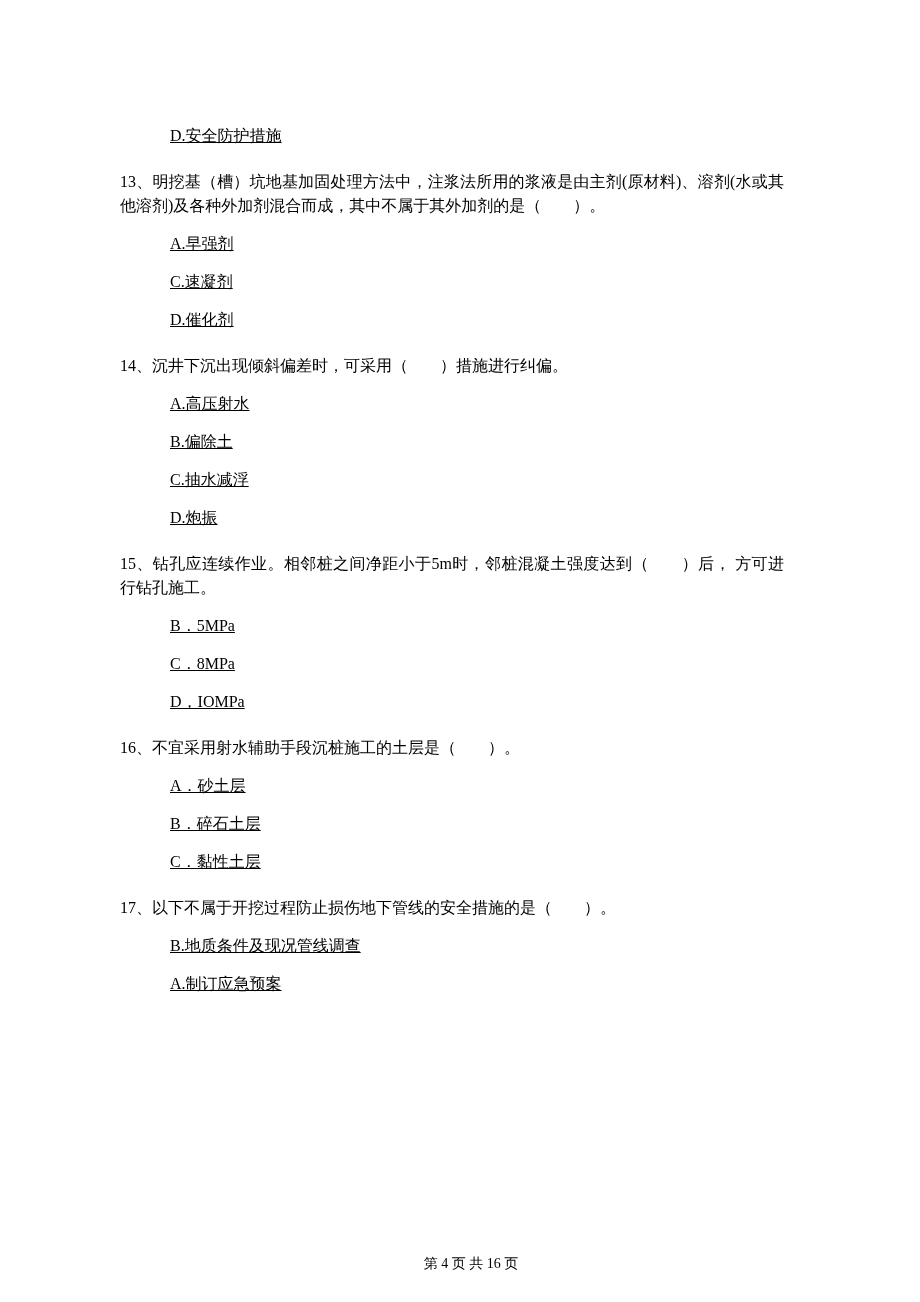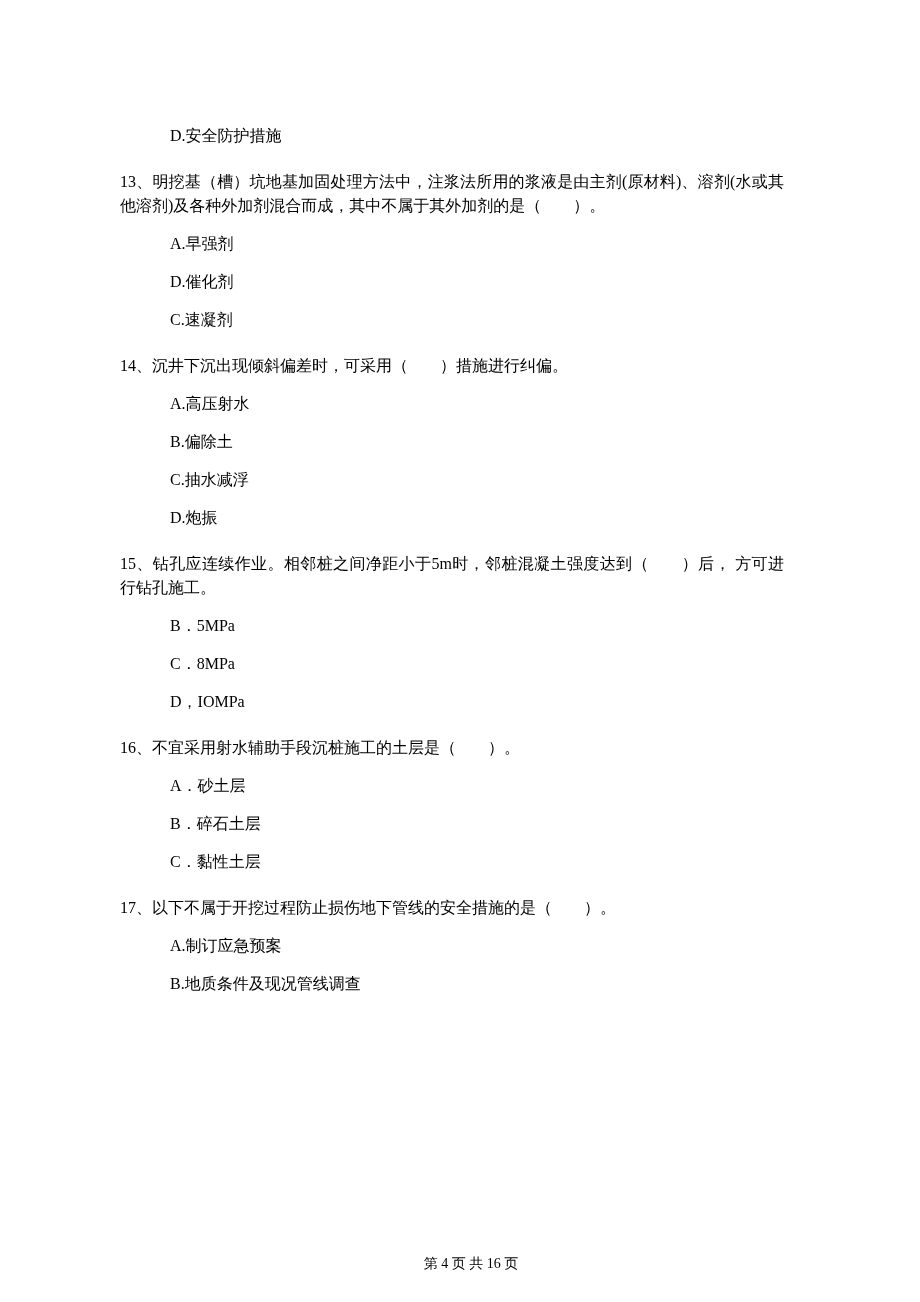--- a/index.html
+++ b/index.html
@@ -14,20 +14,21 @@
   .page {
     width: 920px;
     min-height: 1302px;
     padding: 110px 120px 50px 120px;
     box-sizing: border-box;
     position: relative;
   }
   .option {
     padding-left: 50px;
     margin: 14px 0;
+    text-decoration: underline;
   }
   .question {
     margin: 22px 16px 14px 0;
     text-align: justify;
   }
   .footer {
     position: absolute;
     bottom: 28px;
     left: 11px;
     width: 100%;
@@ -37,37 +38,37 @@
 </style>
 </head>
 <body>
 
 <div class="page">
 
   <div class="option">D.安全防护措施</div>
 
   <div class="question">13、明挖基（槽）坑地基加固处理方法中，注浆法所用的浆液是由主剂(原材料)、溶剂(水或其他溶剂)及各种外加剂混合而成，其中不属于其外加剂的是（　　）。</div>
   <div class="option">A.早强剂</div>
+  <div class="option">C.速凝剂</div>
   <div class="option">D.催化剂</div>
-  <div class="option">C.速凝剂</div>
 
   <div class="question">14、沉井下沉出现倾斜偏差时，可采用（　　）措施进行纠偏。</div>
   <div class="option">A.高压射水</div>
   <div class="option">B.偏除土</div>
   <div class="option">C.抽水减浮</div>
   <div class="option">D.炮振</div>
 
   <div class="question">15、钻孔应连续作业。相邻桩之间净距小于5m时，邻桩混凝土强度达到（　　）后， 方可进行钻孔施工。</div>
   <div class="option">B．5MPa</div>
   <div class="option">C．8MPa</div>
   <div class="option">D，IOMPa</div>
 
   <div class="question">16、不宜采用射水辅助手段沉桩施工的土层是（　　）。</div>
   <div class="option">A．砂土层</div>
   <div class="option">B．碎石土层</div>
   <div class="option">C．黏性土层</div>
 
   <div class="question">17、以下不属于开挖过程防止损伤地下管线的安全措施的是（　　）。</div>
+  <div class="option">B.地质条件及现况管线调查</div>
   <div class="option">A.制订应急预案</div>
-  <div class="option">B.地质条件及现况管线调查</div>
 
   <div class="footer">第 4 页 共 16 页</div>
 </div>
 
 </body></html>

